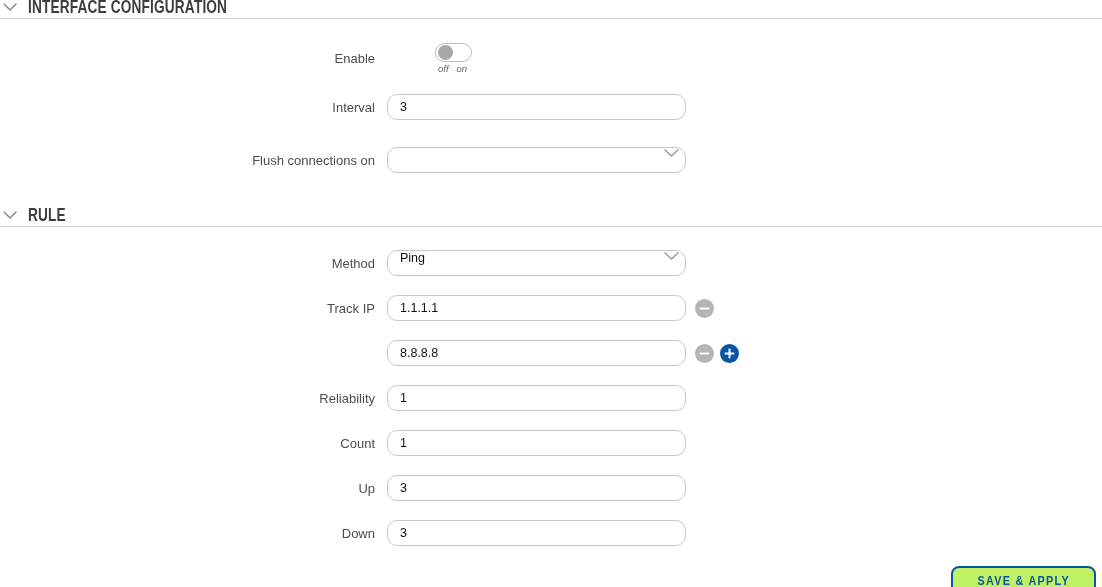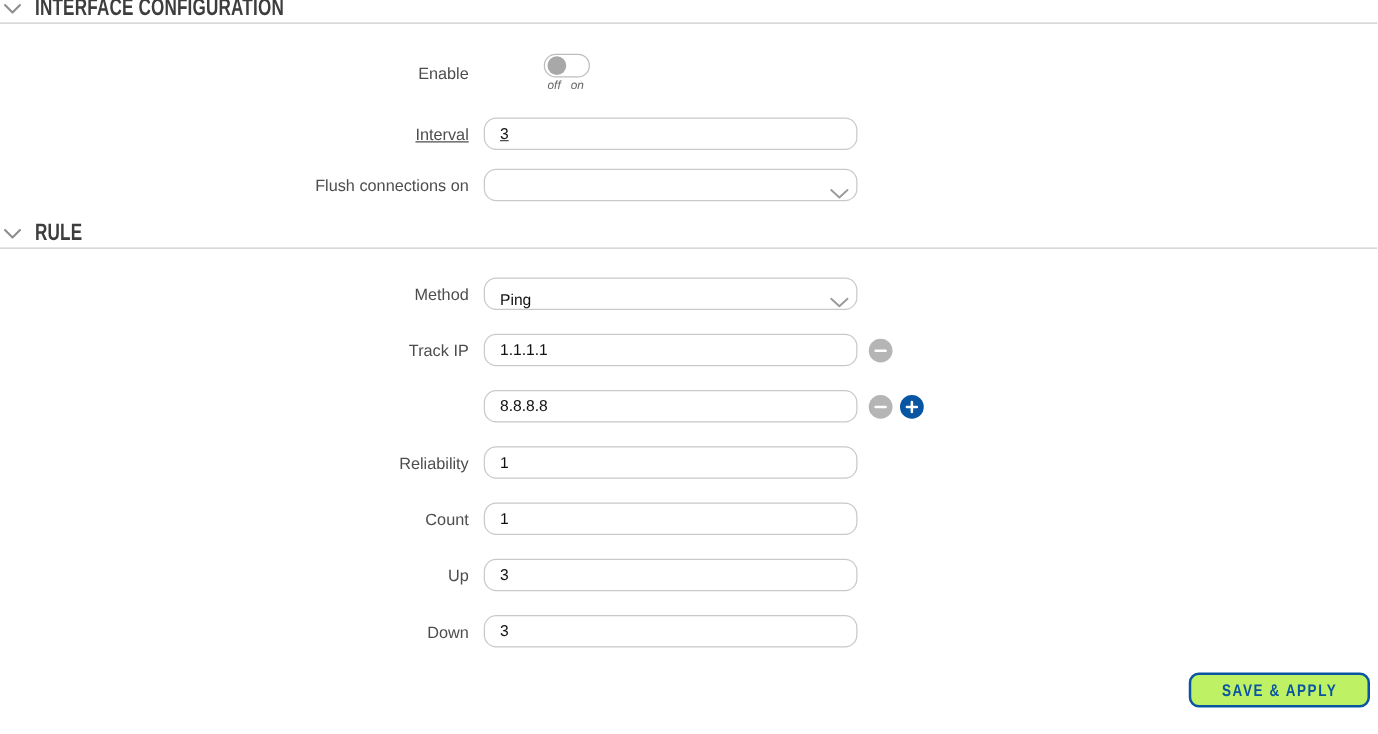--- a/index.html
+++ b/index.html
@@ -37,21 +37,21 @@
     width: 299px; height: 26px;
     border: 1px solid #c9c9c9; border-radius: 10px;
     padding: 0 12px; font-size: 12.5px; color: #111;
     font-family: "Liberation Sans", sans-serif;
     outline: none; background: #fff;
   }
   .select-box {
     width: 299px; height: 26px;
     border: 1px solid #c9c9c9; border-radius: 10px;
     background: #fff; cursor: pointer;
-    display: flex; align-items: flex-end; justify-content: space-between;
+    display: flex; align-items: flex-start; justify-content: space-between;
     padding: 0 5px 0 12px; font-size: 12.5px; color: #111;
   }
   .select-chev { display: inline-flex; }
 
   
   .toggle-wrap { display: flex; flex-direction: column; }
   .toggle {
     width: 37px; height: 19px; border: 1px solid #bdbdbd;
     border-radius: 10px; background: #fff; position: relative; cursor: pointer;
   }
@@ -69,22 +69,22 @@
     width: 19px; height: 19px; border-radius: 50%; border: none; padding: 0;
     display: inline-flex; align-items: center; justify-content: center;
     cursor: pointer; flex: none;
   }
   .circle-btn.minus { background: #b5b5b5; margin-left: 9px; }
   .circle-btn.plus  { background: #0855a3; margin-left: 6px; }
 
   
   .gap-after-hr1 { height: 24px; }
   .row-enable   { margin-bottom: 20px; gap: 48px; }
-  .row-interval { margin-bottom: 15px; text-decoration: underline; }
-  .row-flush    { margin-bottom: 16px; }
+  .row-interval { margin-bottom: 27px; }
+  .row-flush    { margin-bottom: 32px; }
   .gap-after-hr2 { height: 23px; }
   .row-std { margin-bottom: 19px; }
   .row-down { margin-bottom: 8px; align-items: center; }
 
   
   .footer { display: flex; justify-content: flex-end; padding-right: 6px; margin-top: 20px; }
   .save-btn {
     background: #bef264; border: 2px solid #0a55a0; border-radius: 8px;
     height: 28px; padding: 0 13px; cursor: pointer;
     display: flex; align-items: center; justify-content: center;

